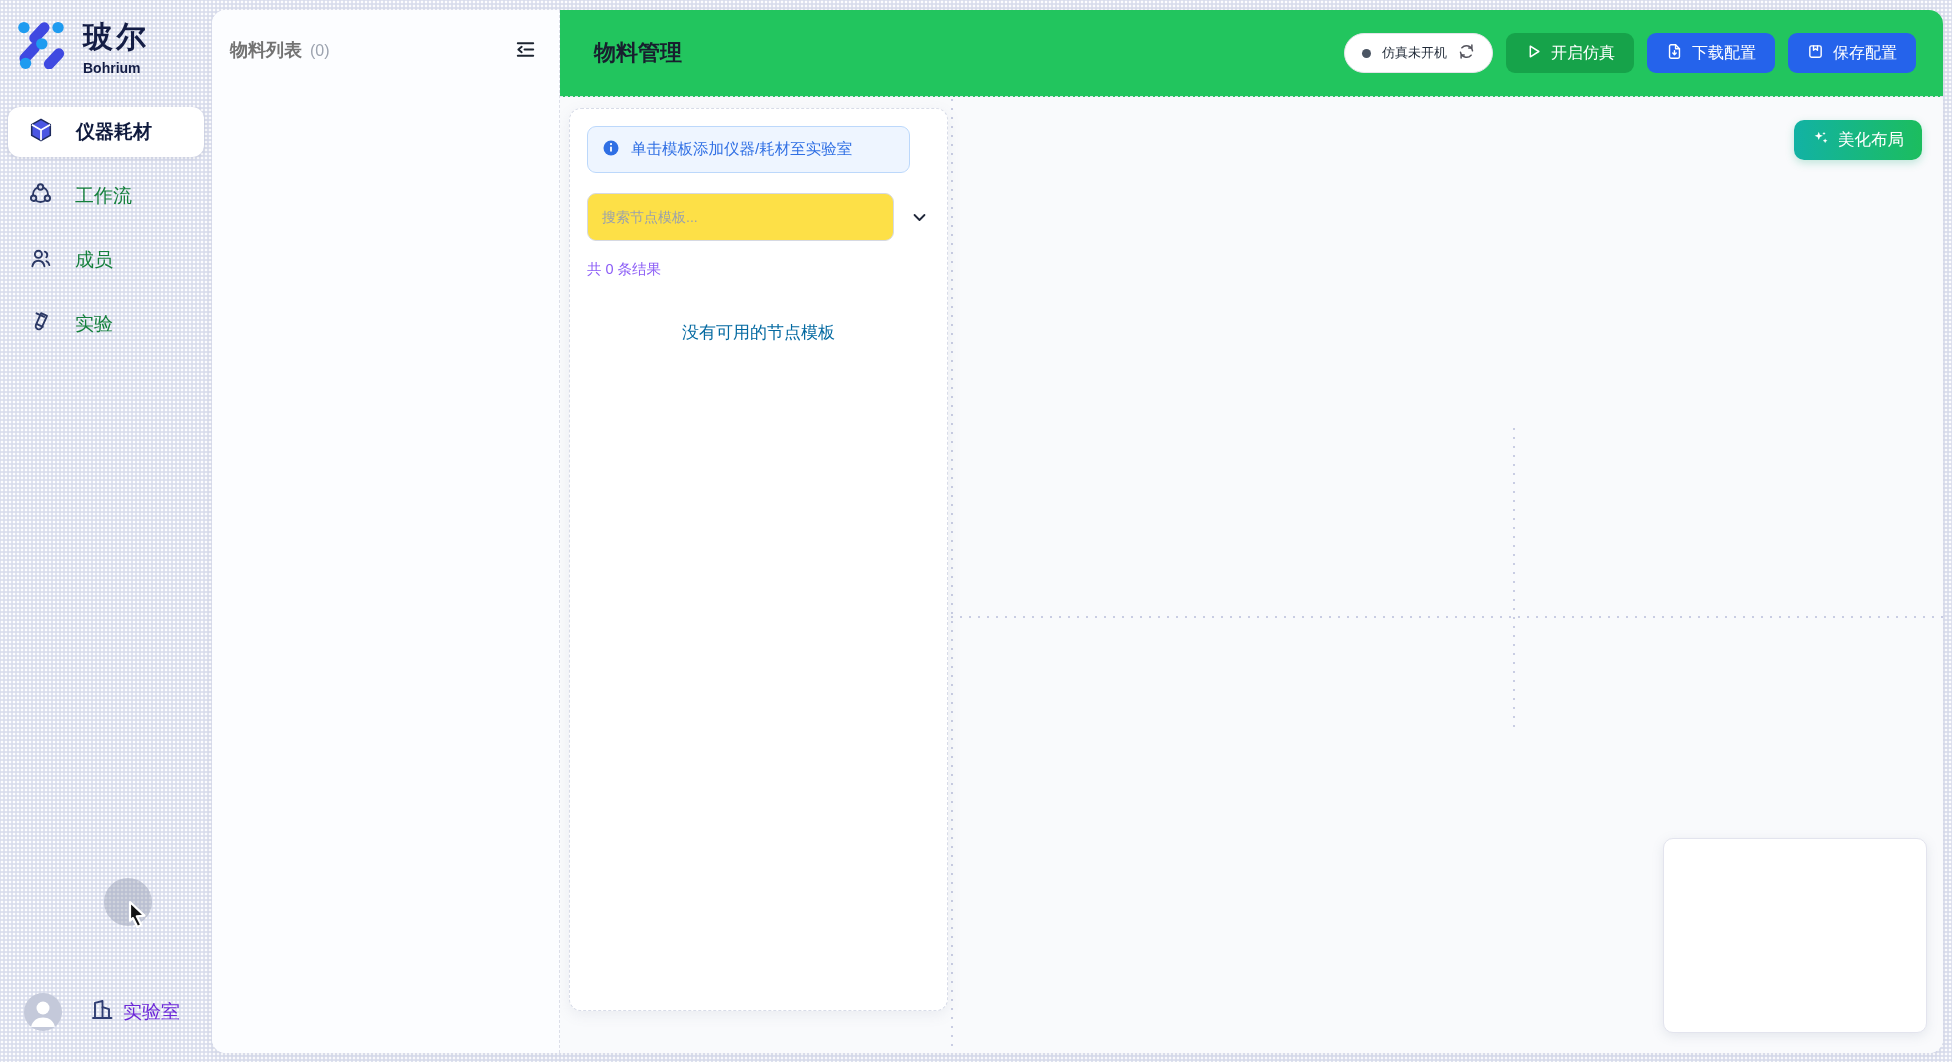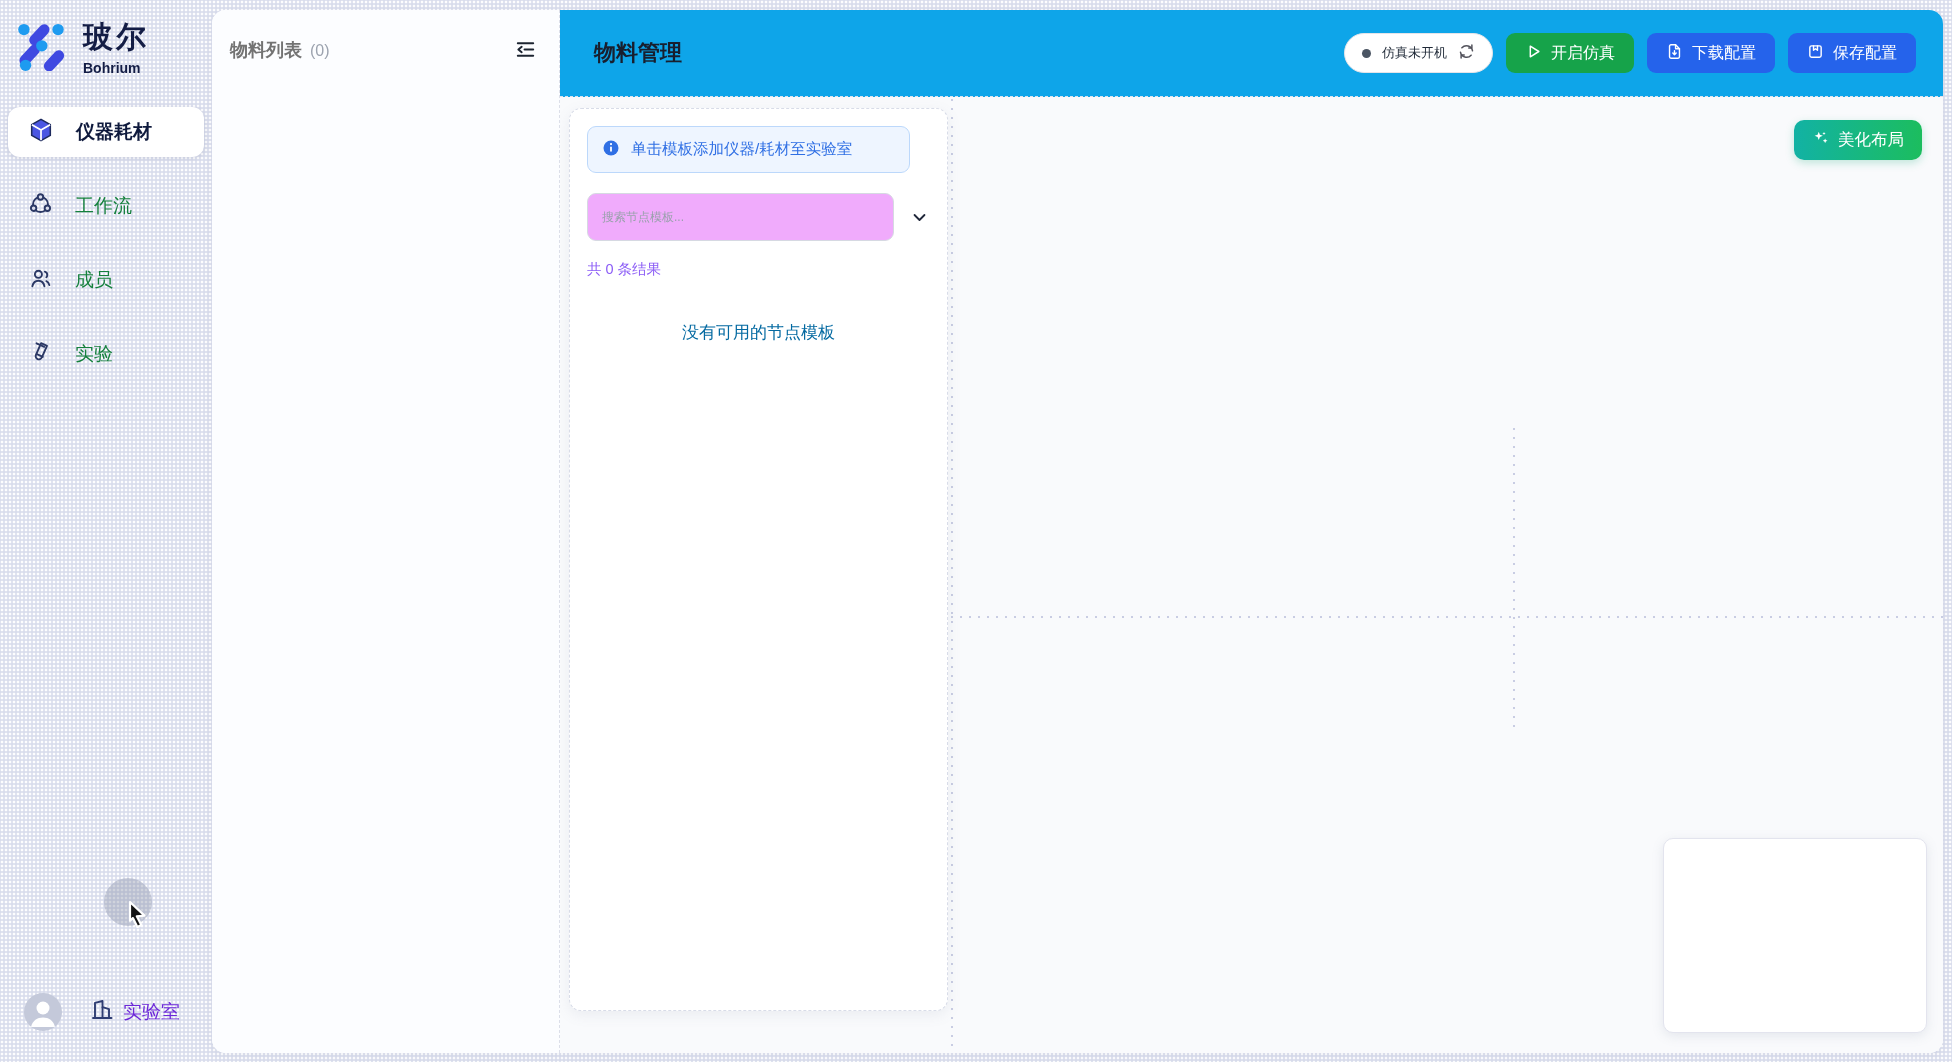--- a/index.html
+++ b/index.html
@@ -8,26 +8,26 @@
     font-family:"Liberation Sans", sans-serif;
     background-color:#d9ddec;
     background-image:radial-gradient(circle, rgba(255,255,255,.95) 1.1px, rgba(255,255,255,0) 1.7px);
     background-size:4px 4px;
     position:relative;
     color:#1b2330;
   }
 
   
   .sidebar { position:absolute; left:0; top:0; width:212px; height:1062px; }
-  .logo-row { position:absolute; left:15px; top:17px; display:flex; align-items:center; gap:16px; }
+  .logo-row { position:absolute; left:15px; top:17px; display:flex; gap:16px; }
   .logo-text .cn { font-size:30px; font-weight:700; color:#141d45; letter-spacing:3px; }
   .logo-text .en { font-size:14px; font-weight:700; color:#141d45; margin-top:2px; }
   .nav { position:absolute; left:8px; top:107px; width:196px; }
   .nav-item { height:50px; display:flex; align-items:center; gap:22px; padding-left:20px; border-radius:12px;
-              margin-bottom:24px; cursor:pointer; }
+              margin-bottom:14px; cursor:pointer; }
   .nav-item .lbl { font-size:19px; color:#15803d; }
   .nav-item.active { background:#fff; box-shadow:0 1px 5px rgba(80,90,130,.20); }
   .nav-item.active .lbl { font-weight:700; color:#0f1a3d; }
   .sidebar-footer { position:absolute; left:0; top:990px; width:212px; height:46px; display:flex; align-items:center; }
   .avatar { position:absolute; left:24px; top:3px; width:38px; height:38px; border-radius:50%; background:#c4c9da;
             overflow:hidden; }
   .lab-row { position:absolute; left:90px; top:8px; display:flex; align-items:center; gap:9px; cursor:pointer; }
   .lab-row .lbl { font-size:19px; color:#6d28d9; }
   .hover-halo { position:absolute; left:104px; top:878px; width:48px; height:48px; border-radius:50%;
                 background:rgba(140,147,170,.40); }
@@ -42,21 +42,21 @@
                      border-right:1px dashed #dcdfe9; background:#fcfdff; }
   .materials-header { display:flex; align-items:center; justify-content:space-between; padding:26px 20px 0 18px; }
   .materials-title-row { display:flex; align-items:baseline; gap:8px; }
   .materials-title { font-size:18px; font-weight:700; color:#737373; }
   .materials-count { font-size:16px; color:#9ca3af; }
   .icon-btn { background:none; border:none; cursor:pointer; padding:2px; display:flex; }
 
   
   .main { position:absolute; left:348px; top:0; width:1383px; height:1043px; }
   .main-header { height:87px; display:flex; align-items:center; padding:0 27px 0 34px;
-                 border-bottom:1px dashed #e0e2ec; background:#0ea5e9; }
+                 border-bottom:1px dashed #e0e2ec; background:#22c55e; }
   .page-title { font-size:22px; font-weight:700; color:#181f2e; }
   .header-controls { margin-left:auto; display:flex; align-items:center; gap:13px; }
   .status-pill { height:40px; border:1px solid #e4e4e9; border-radius:20px; background:#fff;
                  display:flex; align-items:center; gap:11px; padding:0 17px; }
   .status-dot { width:9px; height:9px; border-radius:50%; background:#4b5563; }
   .status-text { font-size:13px; color:#1f2937;text-align:right; }
   .btn { height:40px; border:none; border-radius:9px; color:#fff; font-size:16px; font-weight:500;
          display:flex; align-items:center; gap:9px; padding:0 19px; cursor:pointer;
          font-family:"Liberation Sans", sans-serif; }
   .btn-green { background:#16a34a;justify-content:center; }
@@ -74,21 +74,21 @@
 
   
   .template-panel { position:absolute; left:9px; top:11px; width:379px; height:903px; background:#fff;
                     border:1px dashed #d8dce8; border-radius:12px; box-shadow:0 4px 14px rgba(110,120,150,.10);
                     padding:17px; }
   .info-banner { height:47px; width:323px; background:#eef5ff; border:1px solid #bcd8fb; border-radius:9px;
                  display:flex; align-items:center; gap:11px; padding:0 14px; }
   .info-banner .txt { font-size:15.5px; color:#2f6fe4; }
   .search-row { margin-top:20px; display:flex; align-items:center; }
   .search-input { width:307px; height:48px; border:1px solid #d6d9e2; border-radius:9px; padding:0 14px;
-                  font-size:12px; color:#374151; background:#f0abfc; outline:none;
+                  font-size:14px; color:#374151; background:#fde047; outline:none;
                   font-family:"Liberation Sans", sans-serif; }
   .search-input::placeholder { color:#9aa1ad; }
   .chevron-btn { margin-left:auto; background:none; border:none; cursor:pointer; display:flex; padding:4px 2px; }
   .results-summary { margin-top:19px; text-align:left; font-size:14.5px; color:#8b5cf6; }
   .empty-message { margin-top:42px; text-align:center; font-size:17px; color:#0369a1; }
 
   
   .beautify-btn { position:absolute; left:1234px; top:23px; width:128px; height:40px; border:none; border-radius:10px;
                   background:linear-gradient(90deg,#12b2a4,#1cbd5e); color:#fff; font-size:16.5px; font-weight:500;
                   display:flex; align-items:center; justify-content:center; gap:8px; cursor:pointer;

